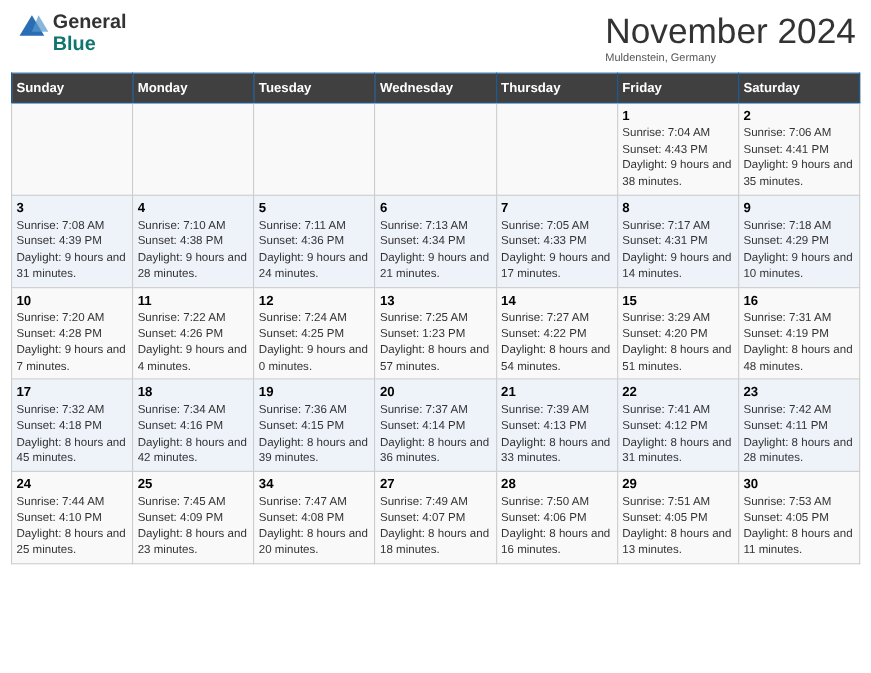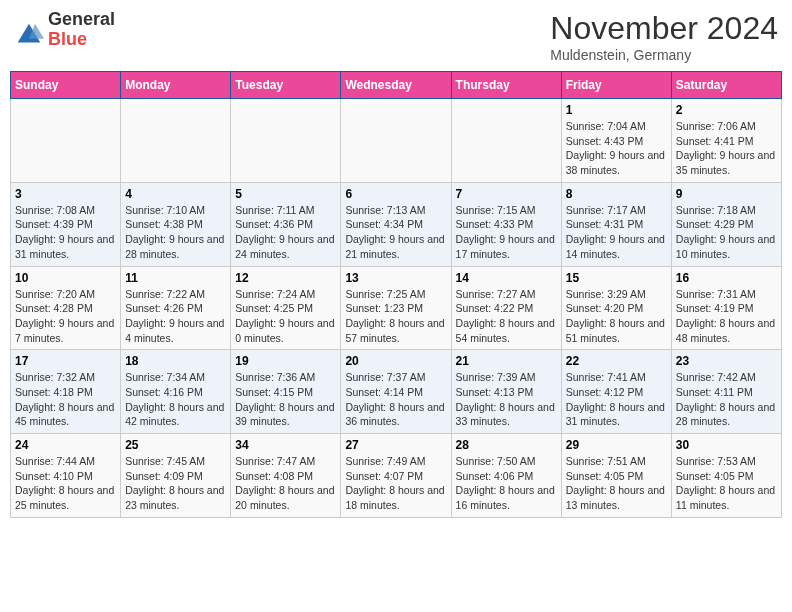--- a/index.html
+++ b/index.html
@@ -12,53 +12,53 @@
     }
     .header-area {
       display: flex;
       justify-content: space-between;
       align-items: flex-start;
       margin-bottom: 8px;
       padding: 0 4px;
     }
     .logo {
       display: flex;
-      align-items: flex-end;
+      align-items: flex-start;
       gap: 4px;
     }
     .logo-text {
       font-size: 18px;
       font-weight: bold;
       line-height: 1.1;
     }
     .logo-text span.general { color: #333; }
-    .logo-text span.blue { color: #ef4444; }
+    .logo-text span.blue { color: #0f766e; }
     .logo-icon {
       width: 30px;
       height: 30px;
     }
     .title-area {
       text-align: left;
     }
     .month-title {
       font-size: 32px;
       font-weight: normal;
       color: #333;
     }
     .location-title {
-      font-size: 14px;
+      font-size: 10px;
       color: #555;
     }
     table {
       width: 100%;
       border-collapse: collapse;
       font-size: 11px;
     }
     thead tr th {
-      background-color: #ec4899;
+      background-color: #404040;
       color: #fff;
       padding: 6px 4px;
       font-size: 12px;
       font-weight: bold;
       text-align: left;
       border: 1px solid #1a5a9a;
     }
     tbody tr td {
       border: 1px solid #ccc;
       vertical-align: top;
@@ -159,21 +159,21 @@
 Daylight: 9 hours and 24 minutes.</div>
         </td>
         <td>
           <span class="day-number">6</span>
           <div class="day-info">Sunrise: 7:13 AM
 Sunset: 4:34 PM
 Daylight: 9 hours and 21 minutes.</div>
         </td>
         <td>
           <span class="day-number">7</span>
-          <div class="day-info">Sunrise: 7:15 AM
+          <div class="day-info">Sunrise: 7:05 AM
 Sunset: 4:33 PM
 Daylight: 9 hours and 17 minutes.</div>
         </td>
         <td>
           <span class="day-number">8</span>
           <div class="day-info">Sunrise: 7:17 AM
 Sunset: 4:31 PM
 Daylight: 9 hours and 14 minutes.</div>
         </td>
         <td>

